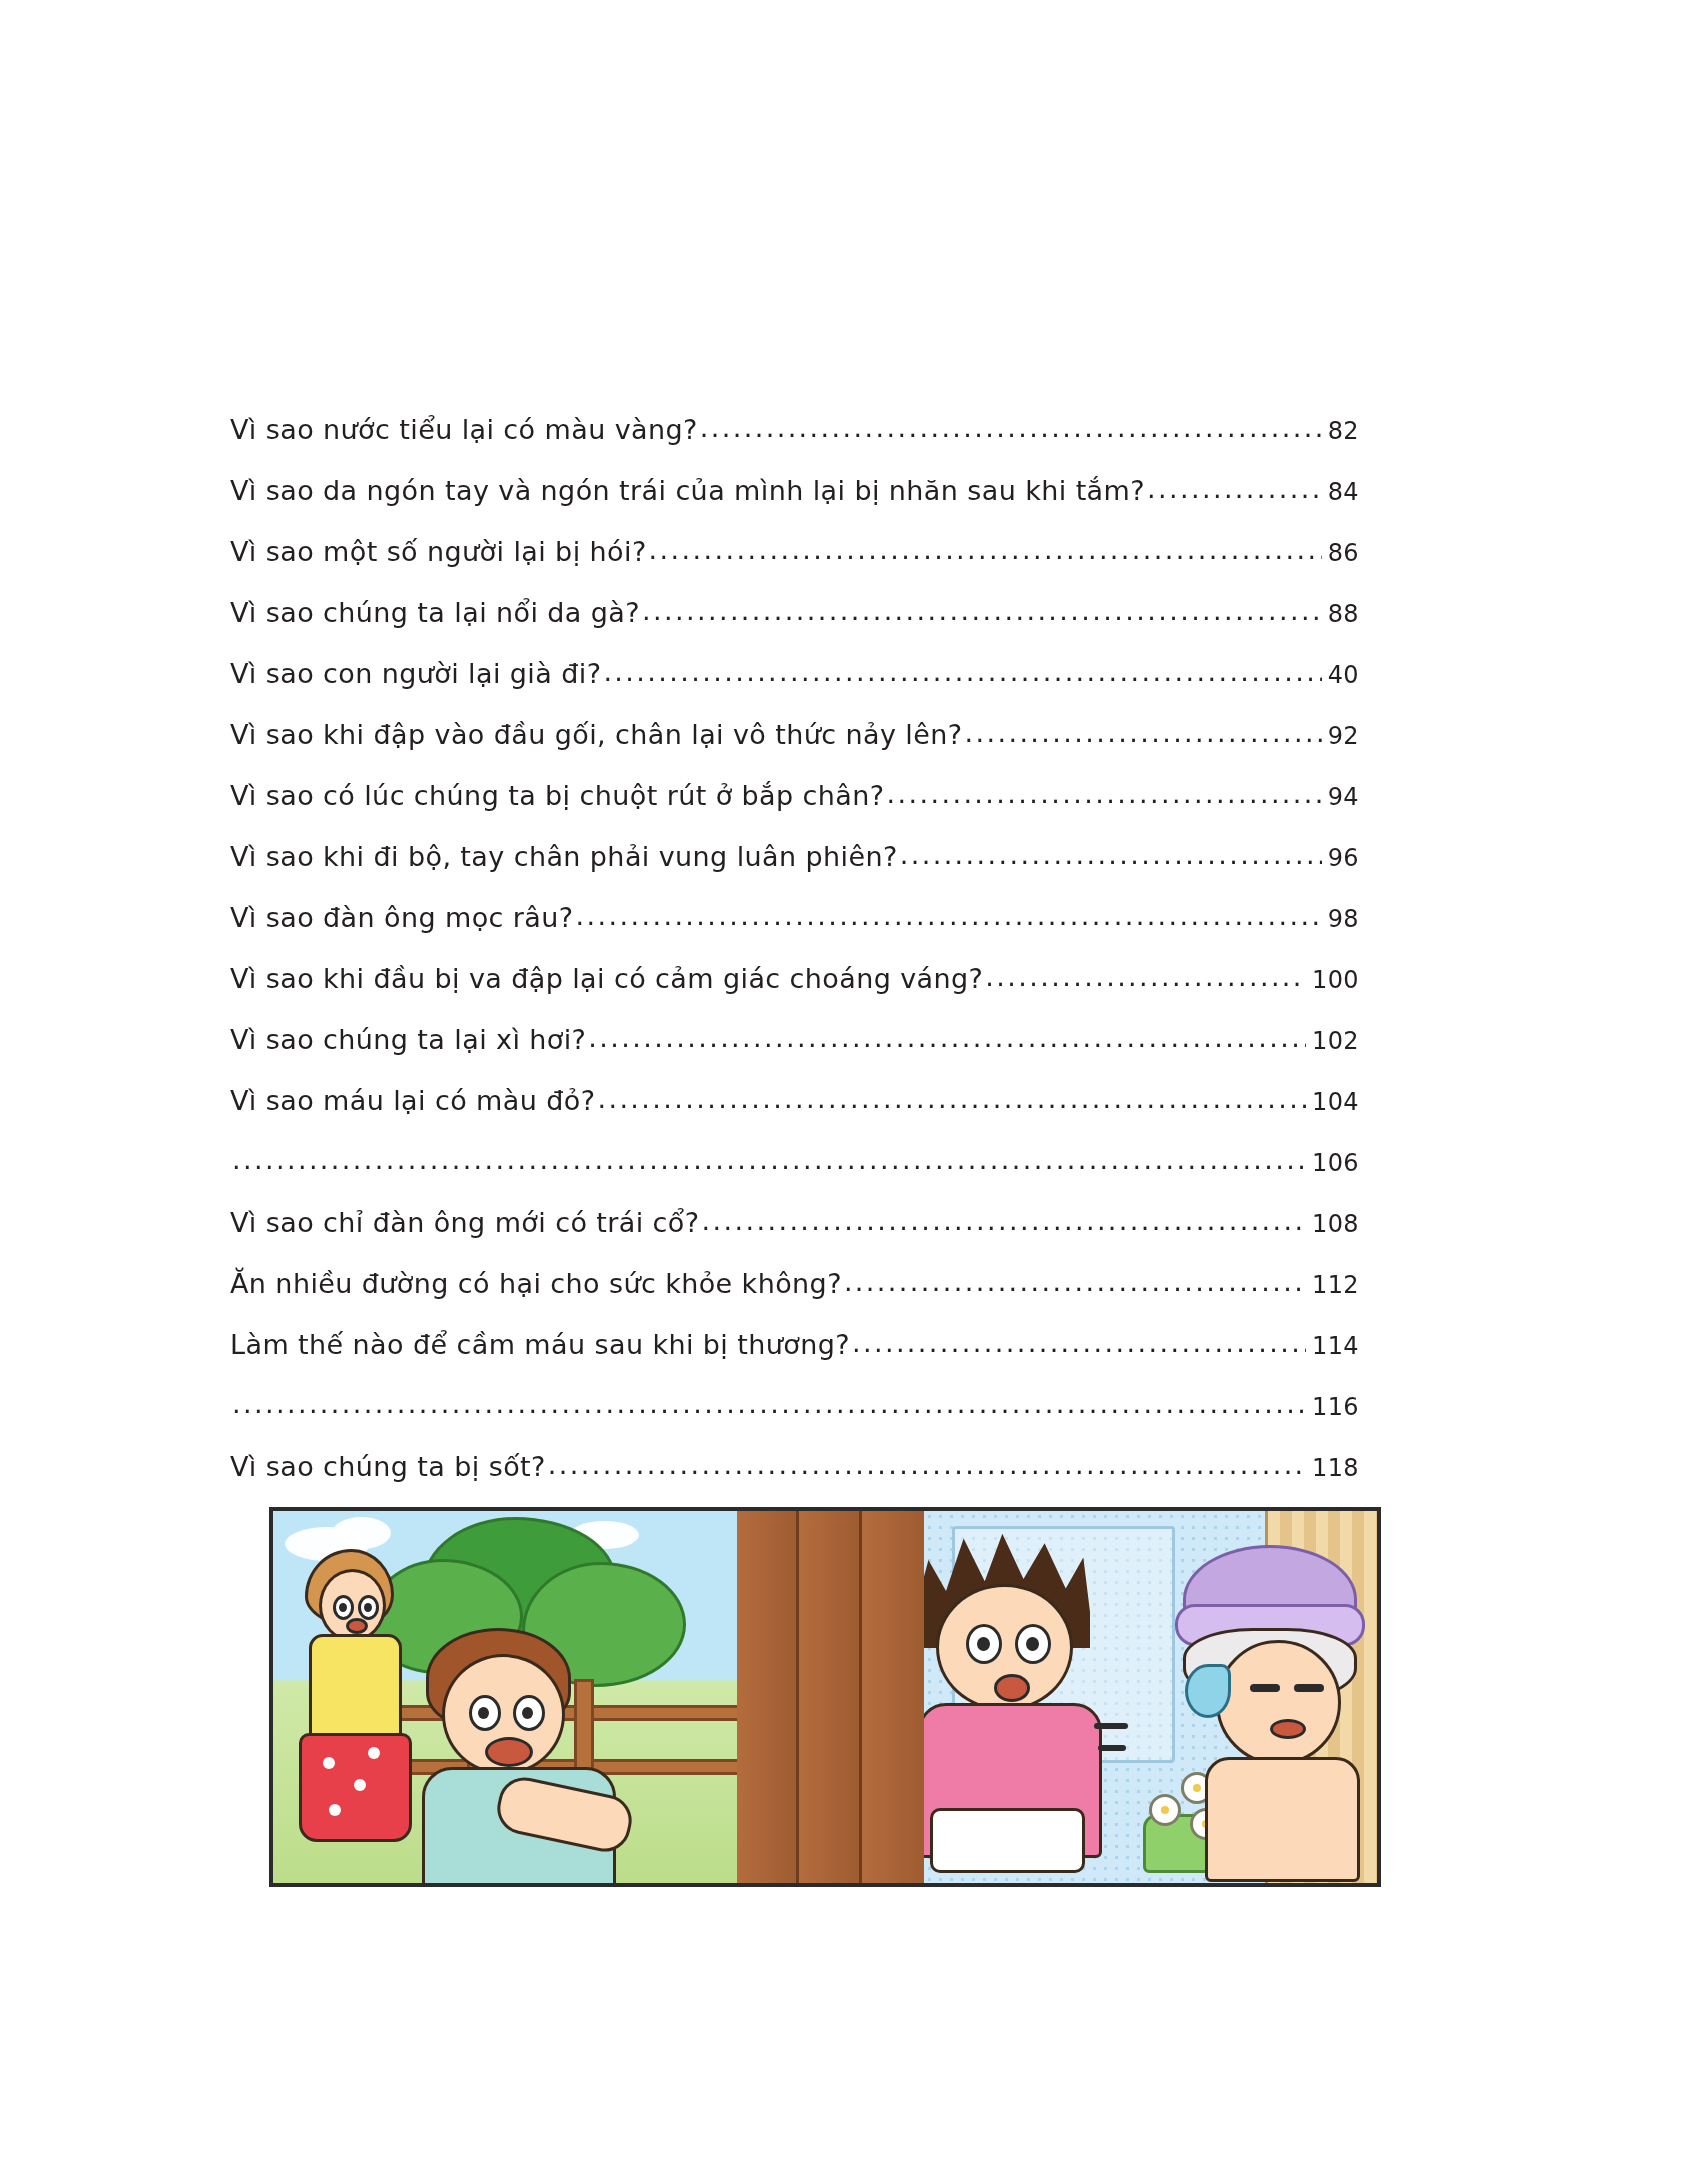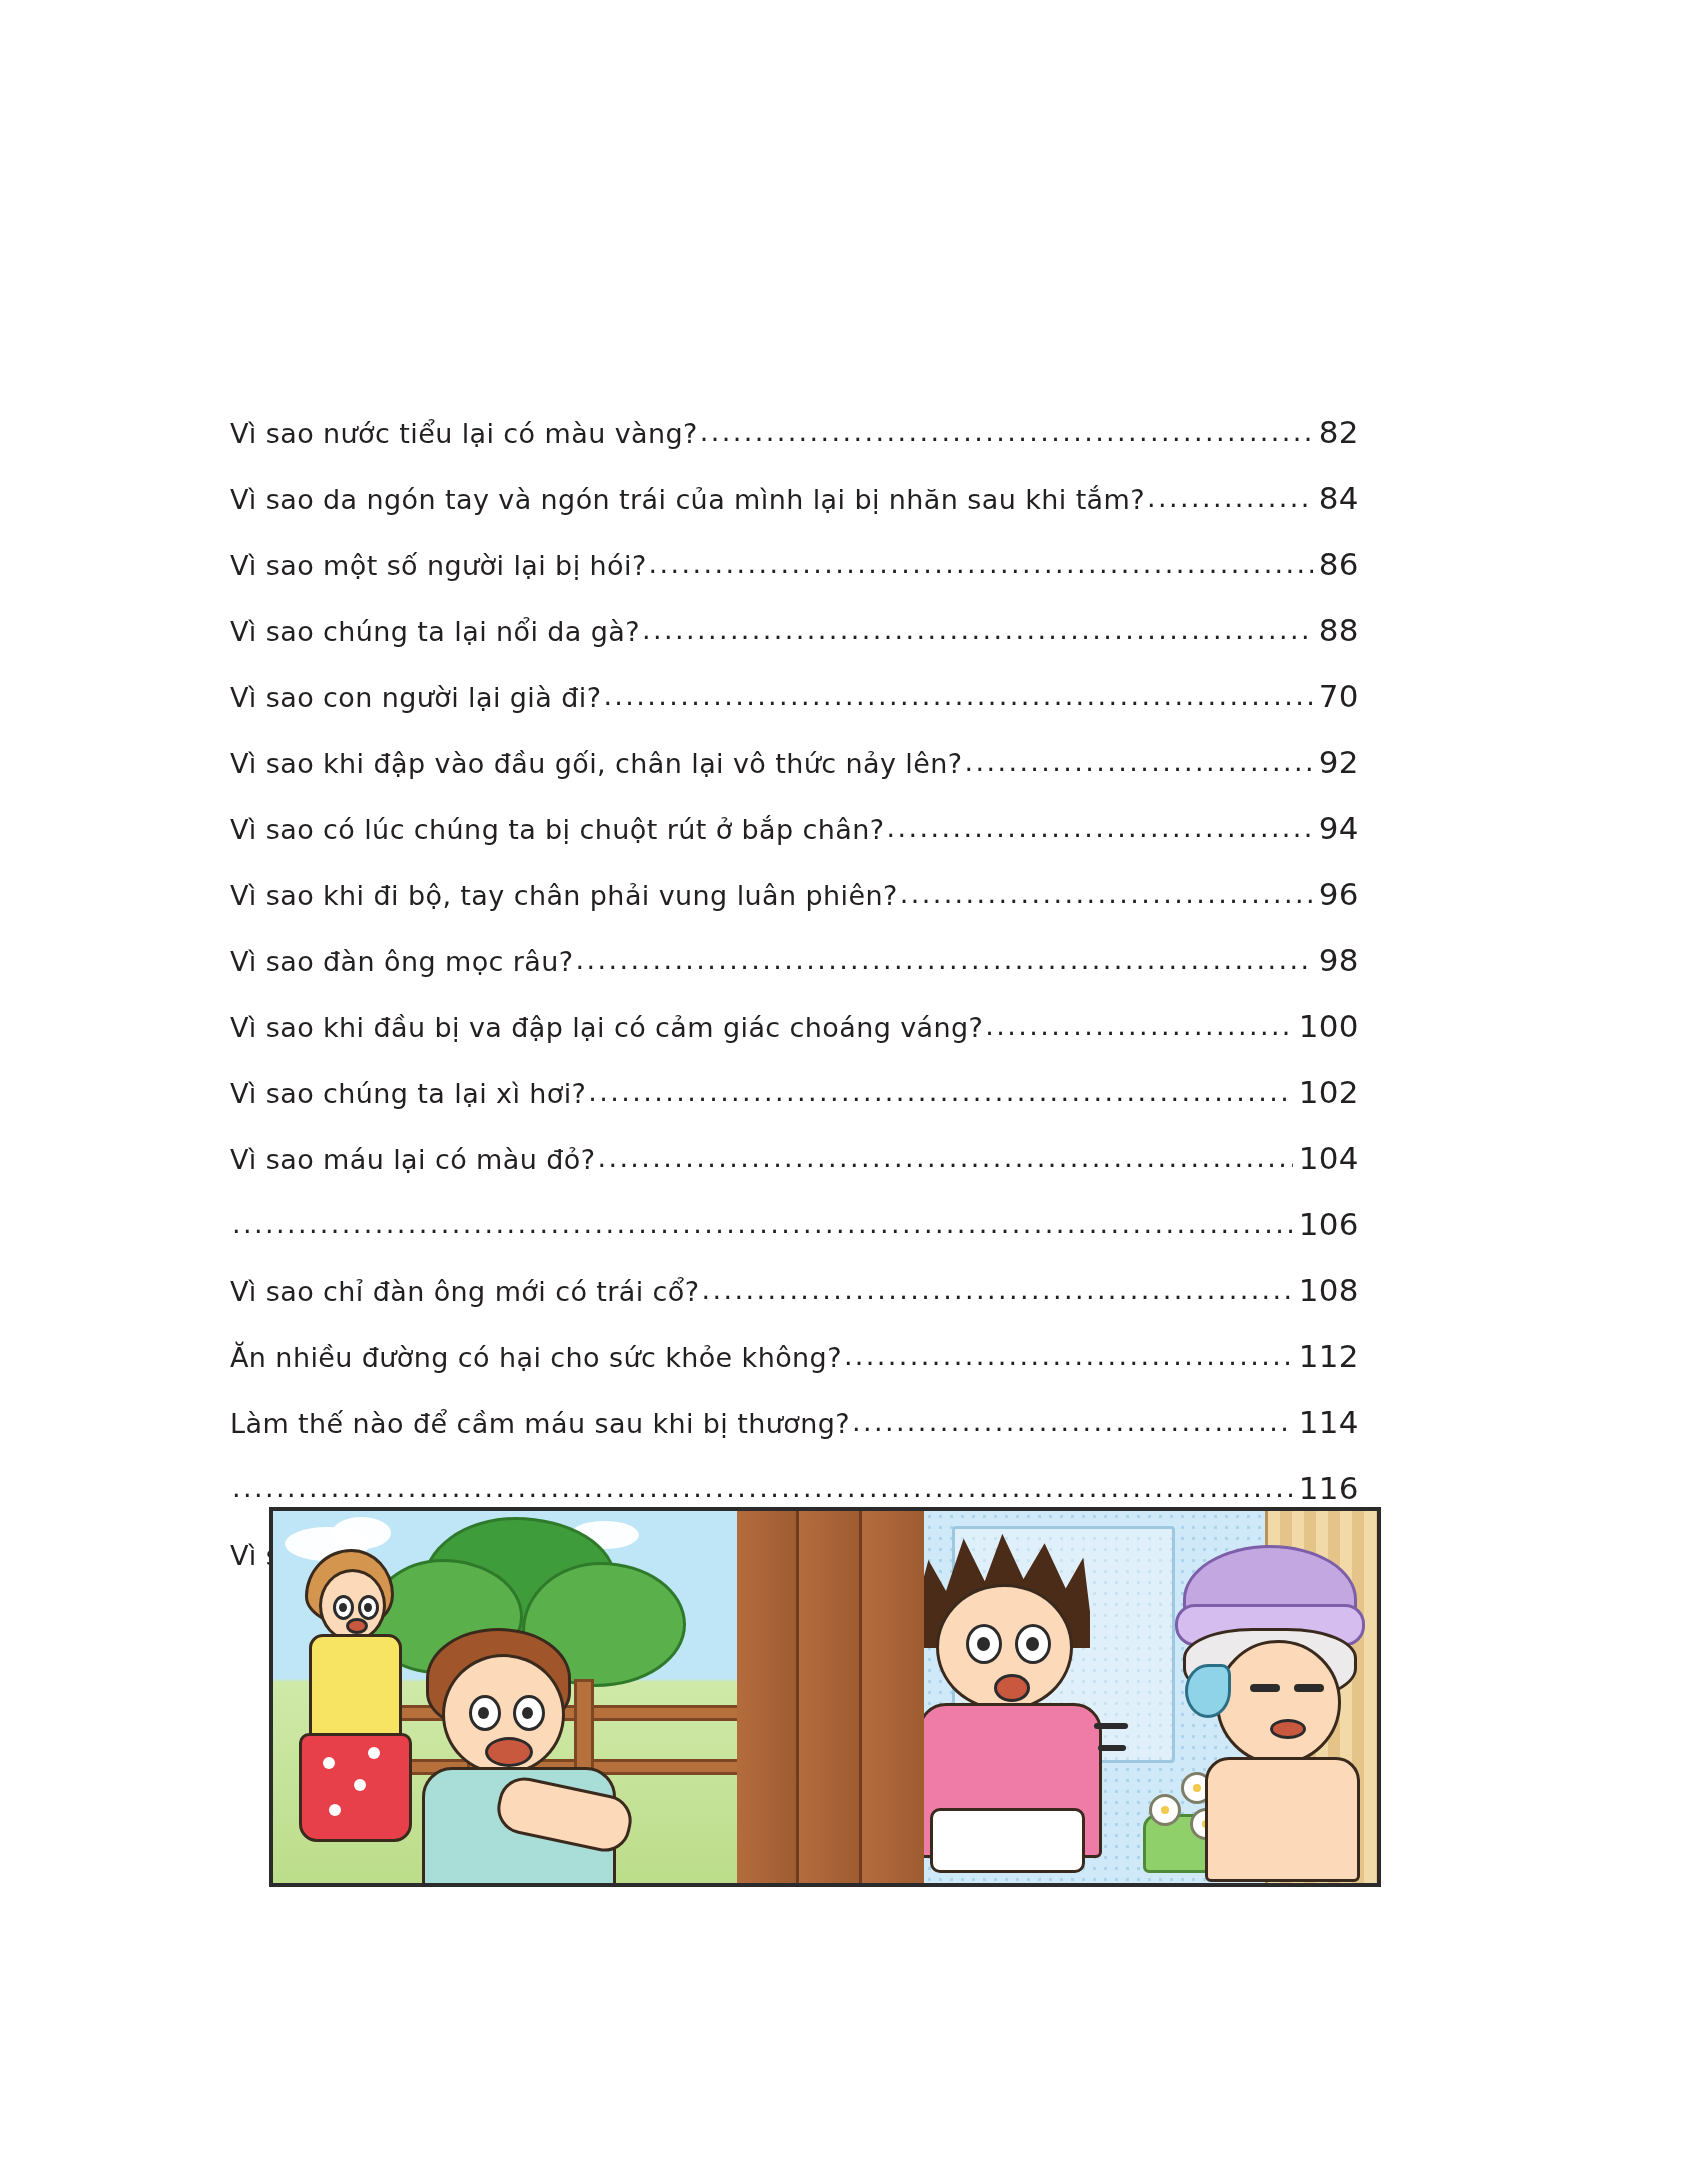--- a/index.html
+++ b/index.html
@@ -46,21 +46,21 @@
     overflow: hidden;
     white-space: nowrap;
     margin: 0 2px;
     color: #231f20;
     font-size: 27px;
     letter-spacing: 2.4px;
     transform: translateY(-2px);
   }
   .toc-page {
     white-space: nowrap;
-    font-size: 31px;
+    font-size: 24px;
     padding-left: 4px;
   }
 
   
   .illustration {
     position: absolute;
     left: 269px;
     top: 1499px;
     width: 1112px;
     height: 380px;
@@ -169,21 +169,21 @@
         <span class="toc-page">86</span>
       </div>
       <div class="toc-entry">
         <span class="toc-title">Vì sao chúng ta lại nổi da gà?</span>
         <span class="toc-dots">........................................................................................................................................................</span>
         <span class="toc-page">88</span>
       </div>
       <div class="toc-entry">
         <span class="toc-title">Vì sao con người lại già đi?</span>
         <span class="toc-dots">........................................................................................................................................................</span>
-        <span class="toc-page">70</span>
+        <span class="toc-page">40</span>
       </div>
       <div class="toc-entry">
         <span class="toc-title">Vì sao khi đập vào đầu gối, chân lại vô thức nảy lên?</span>
         <span class="toc-dots">........................................................................................................................................................</span>
         <span class="toc-page">92</span>
       </div>
       <div class="toc-entry">
         <span class="toc-title">Vì sao có lúc chúng ta bị chuột rút ở bắp chân?</span>
         <span class="toc-dots">........................................................................................................................................................</span>
         <span class="toc-page">94</span>

